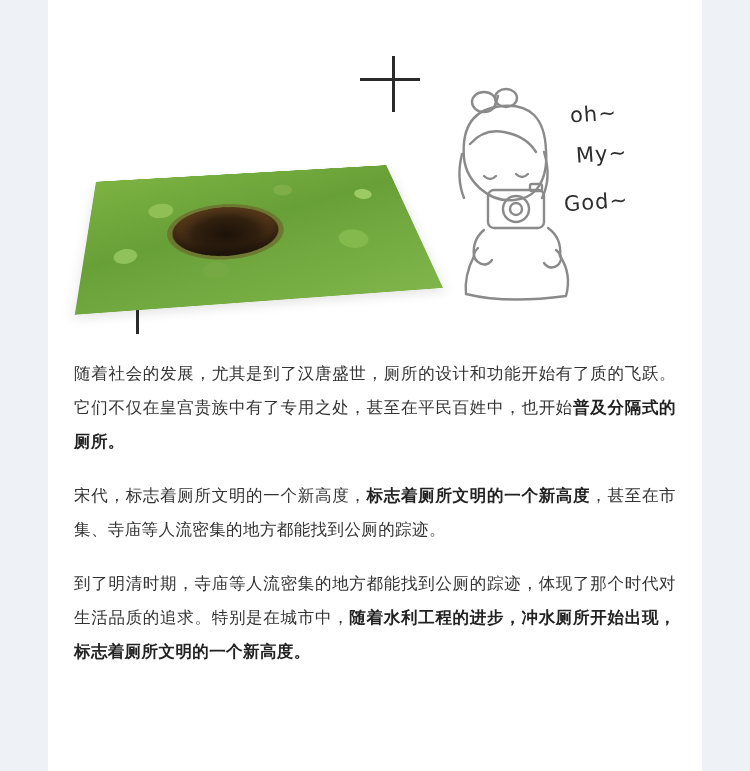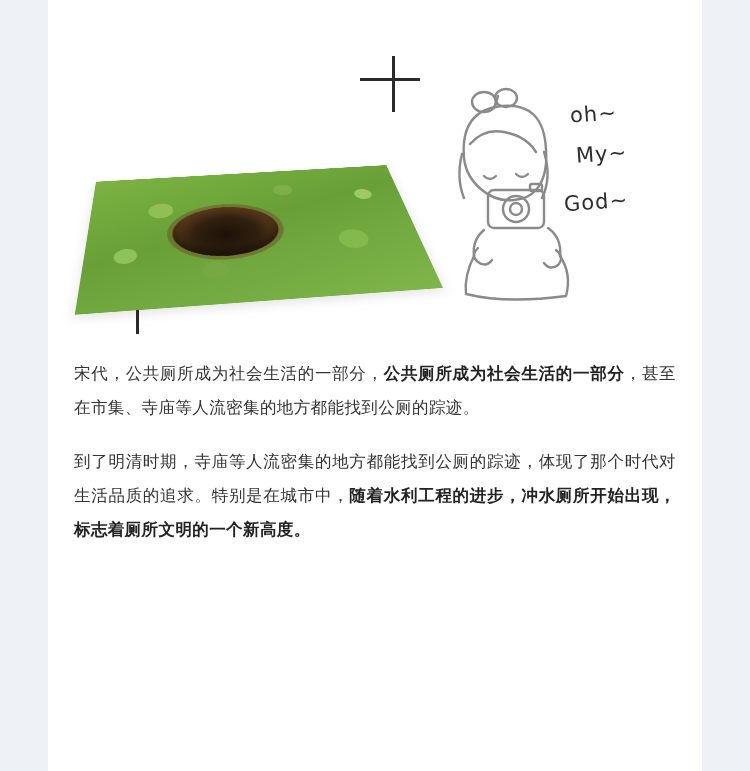--- a/index.html
+++ b/index.html
@@ -176,18 +176,19 @@
           </svg>
           <div class="handtext ht1">oh~</div>
           <div class="handtext ht2">My~</div>
           <div class="handtext ht3">God~</div>
         </div>
 
       </div>
     </div>
 
     <div class="body-text">
-        <p><span>宋代，公共厕所成为社会生活的一部分，</span><b>公共厕所成为社会生活的一部分</b><span>，甚至在市集、寺庙等人流密集的地方都能找到公厕的踪迹。</span></p>
+        <p><span>随着社会的发展，尤其是到了汉唐盛世，厕所的设计和功能开始有了质的飞跃。它们不仅在皇宫贵族中有了专用之处，甚至在平民百姓中，也开始</span><b>普及分隔式的厕所。</b></p>
+        <p><span>宋代，标志着厕所文明的一个新高度，</span><b>标志着厕所文明的一个新高度</b><span>，甚至在市集、寺庙等人流密集的地方都能找到公厕的踪迹。</span></p>
         <p><span>到了明清时期，寺庙等人流密集的地方都能找到公厕的踪迹，体现了那个时代对生活品质的追求。特别是在城市中，</span><b>随着水利工程的进步，冲水厕所开始出现，标志着厕所文明的一个新高度。</b></p>
       </div>
 
   </div>
 </div>
 
 </body></html>

